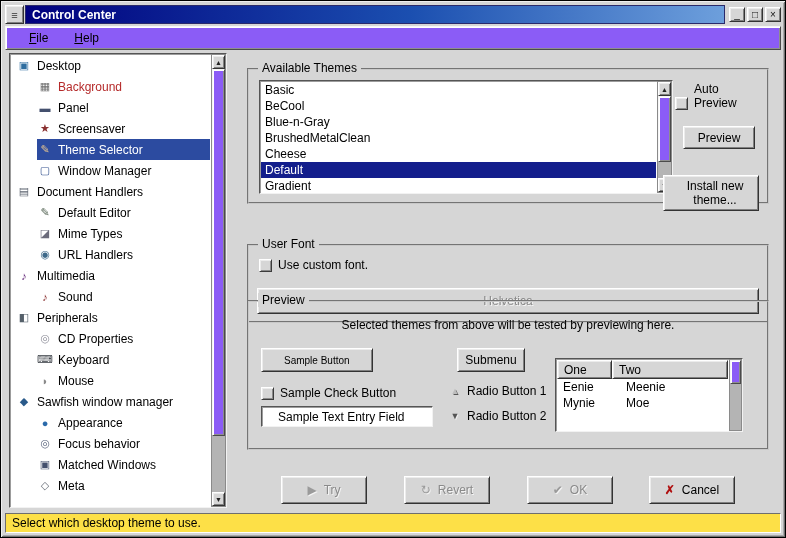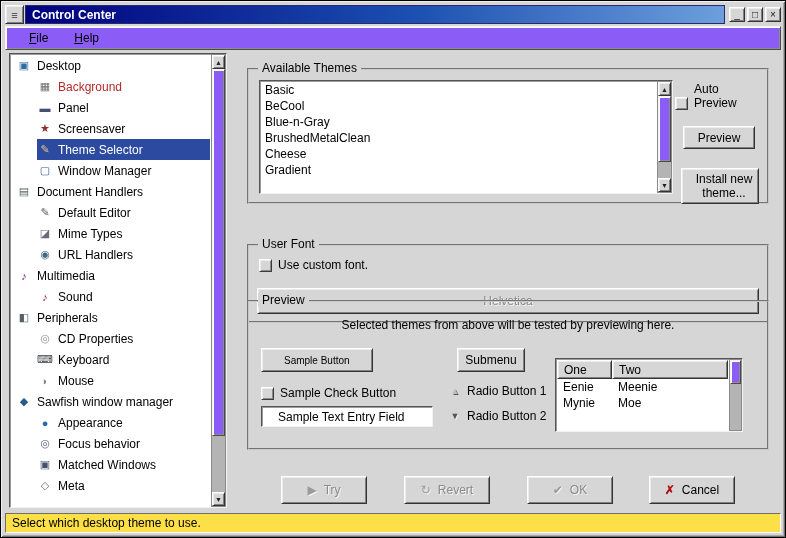--- a/index.html
+++ b/index.html
@@ -58,21 +58,21 @@
   #themes-list-wrap{position:absolute;left:10px;top:10px;width:414px;bottom:8px;}
   #themes-list{position:absolute;left:1px;top:1px;right:16px;bottom:1px;background:#fff;overflow:hidden;}
   .theme-row{height:16px;line-height:16px;padding-left:4px;font-size:12px;white-space:nowrap;}
   .theme-row.selected{background:#131e8c;color:#fff;}
 
   #auto-preview-row{position:absolute;right:6px;top:12px;width:86px;display:flex;align-items:flex-end;}
   .checkbox{width:11px;height:11px;flex:none;background:#d6d6d6;border:1px solid;
             border-color:#fff #3c3c3c #3c3c3c #fff;box-shadow:inset 1px 1px 0 #ececec, inset -1px -1px 0 #8a8a8a;}
   .cb-label{margin-left:6px;font-size:12px;line-height:14px;}
   #preview-btn{position:absolute;right:12px;top:56px;width:72px;height:23px;font-size:12px;}
-  #install-btn{position:absolute;right:8px;top:98px;width:78px;height:36px;font-size:12px;text-align:center;line-height:14px;padding-left:8px;}
+  #install-btn{position:absolute;right:8px;top:105px;width:96px;height:36px;font-size:12px;text-align:center;line-height:14px;padding-left:8px;}
 
   #userfont-frame{top:170px;height:79px;margin-top:24px;}
   #userfont-check{position:absolute;left:10px;top:12px;display:flex;align-items:center;}
   #font-btn{position:absolute;left:8px;right:8px;bottom:7px;height:26px;font-size:12px;}
 
   #preview-frame{top:250px;height:150px;}
   #preview-note{position:absolute;left:0;right:0;top:16px;text-align:center;font-size:12px;}
   #sample-btn{position:absolute;left:12px;top:46px;height:24px;padding:0 22px;font-size:10px;}
   #submenu-btn{position:absolute;left:208px;top:46px;height:24px;width:68px;font-size:12px;}
   #check-row{position:absolute;left:12px;top:84px;display:flex;align-items:center;}
@@ -80,21 +80,21 @@
   #radio2-row{position:absolute;left:200px;top:107px;display:flex;align-items:center;}
   .radio-glyph{width:12px;text-align:center;font-size:9px;flex:none;}
   #entry{position:absolute;left:12px;top:104px;width:172px;height:21px;font-family:"Liberation Sans",sans-serif;
          font-size:12px;padding:0 16px;outline:none;}
   #table-wrap{position:absolute;left:306px;top:56px;width:188px;height:74px;}
   #table-inner{position:absolute;left:1px;top:1px;right:14px;bottom:1px;background:#fff;overflow:hidden;}
   .thead{display:flex;height:19px;}
   .th{box-sizing:border-box;padding:2px 6px;font-size:12px;}
   .th.c0{width:55px;flex:none;}
   .th.c1{flex:1;}
-  .trow{display:flex;height:16px;line-height:16px;}
+  .trow{display:flex;height:16px;line-height:16px;gap:8px;}
   .td{box-sizing:border-box;padding:0 6px;font-size:12px;}
   .td.c0{width:55px;flex:none;}
   .td.c1{flex:1;}
   #table-scroll{position:absolute;right:0;top:0;bottom:0;width:13px;background:#b4b4b4;border:1px solid #8a8a8a;box-sizing:border-box;}
   #table-thumb{position:absolute;left:0;right:0;top:0;height:22px;}
 
   
   #actions{position:absolute;left:0;right:0;top:426px;height:28px;}
   .action-btn{position:absolute;top:0;width:86px;height:28px;font-size:12px;}
   .action-icon{margin-right:7px;font-size:12px;}
@@ -227,20 +227,21 @@
 
       <div id="themes-frame" class="frame">
         <span class="frame-label">Available Themes</span>
         <div id="themes-list-wrap" class="sunken">
           <div id="themes-list">
               <div class="theme-row">Basic</div>
               <div class="theme-row">BeCool</div>
               <div class="theme-row">Blue-n-Gray</div>
               <div class="theme-row">BrushedMetalClean</div>
               <div class="theme-row">Cheese</div>
+              <div class="theme-row selected">Default</div>
               <div class="theme-row">Gradient</div>
             </div>
           <div class="vscroll">
             <div class="sb-btn btn">▲</div>
             <div class="sb-thumb raised" style="top:14px;bottom:30px;"></div>
             <div class="sb-btn btn bottom">▼</div>
           </div>
         </div>
         <div id="auto-preview-row">
           <div class="checkbox" style="margin-top:2px;"></div>

